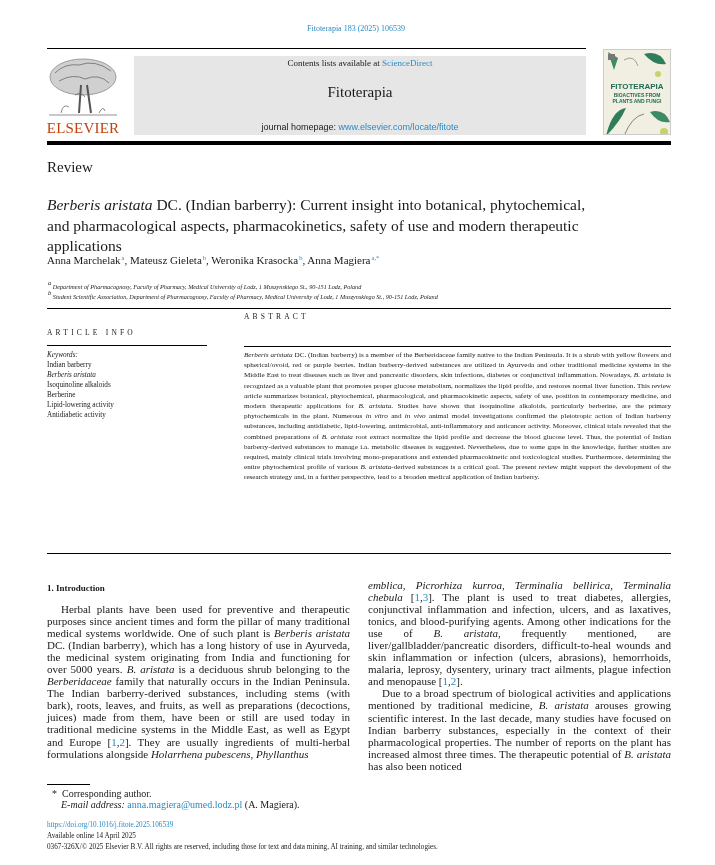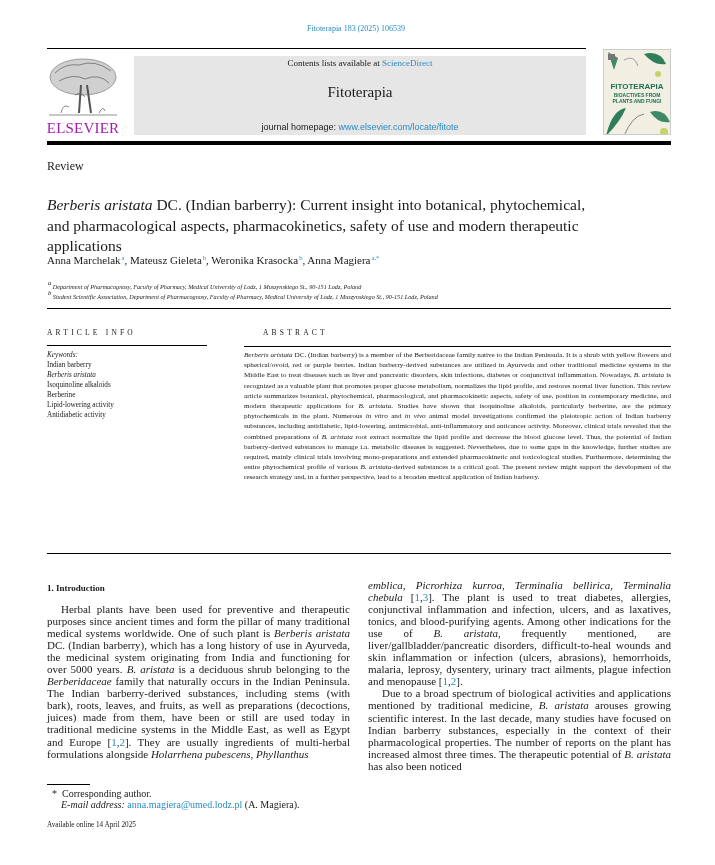--- a/index.html
+++ b/index.html
@@ -6,51 +6,51 @@
   body { width: 715px; height: 865px; position: relative; overflow: hidden;
          font-family: "Liberation Serif", "DejaVu Serif", serif; color: #1a1a1a; }
   a, .link { color: #2a8bc4; text-decoration: none; }
   .abs { position: absolute; }
 
   
   #journal-ref { left: 0; width: 712px; top: 24px; text-align: center; font-size: 8px; color: #2a8bc4; }
   #top-rule { left: 47px; width: 539px; top: 48px; height: 1px; background: #000; }
   #elsevier-logo { left: 45px; top: 55px; width: 76px; height: 82px; }
   #elsevier-word { position: absolute; left: 0; bottom: 0; width: 76px; text-align: center;
-                   font-size: 15px; color: #a21caf; letter-spacing: 0.2px; font-family: "Liberation Serif", serif; }
+                   font-size: 15px; color: #c2410c; letter-spacing: 0.2px; font-family: "Liberation Serif", serif; }
   #masthead { left: 134px; top: 56px; width: 452px; height: 79px; background: #e6e6e6; }
   #contents-line { position: absolute; top: 2px; left: 0; width: 100%; text-align: center; font-size: 9px; }
   #journal-name { position: absolute; top: 28px; left: 0; width: 100%; text-align: center; font-size: 15px; }
   #homepage-line { position: absolute; top: 66px; left: 0; width: 100%; text-align: center; font-size: 9px;
                    font-family: "Liberation Sans", "DejaVu Sans", sans-serif; }
   #cover { left: 603px; top: 49px; width: 68px; height: 86px; background: #f1efe2; overflow: hidden;
            border: 1px solid #ccc; box-sizing: border-box; }
   #cover-title { position: absolute; top: 32px; left: 0; width: 100%; text-align: center;
                  font-family: "Liberation Sans", "DejaVu Sans", sans-serif; font-weight: bold; font-size: 8px;
                  color: #1f6e54; line-height: 9px; }
   #cover-sub { position: absolute; top: 42px; left: 0; width: 100%; text-align: center;
                font-family: "Liberation Sans", "DejaVu Sans", sans-serif; font-weight: bold; font-size: 5px;
                color: #1f6e54; line-height: 6px; }
   #thick-rule { left: 47px; width: 624px; top: 141px; height: 4px; background: #000; }
 
   
-  #article-type { left: 47px; top: 159px; font-size: 12px; font-family: Liberation Serif, serif; }
+  #article-type { left: 47px; top: 159px; font-size: 15px; font-family: Liberation Serif, serif; }
   #article-title { left: 47px; top: 195px; width: 560px; font-size: 15.5px; line-height: 20.5px; }
   #authors { left: 47px; top: 254px; font-size: 11px; }
   sup { font-size: 6.5px; color: #2a8bc4; vertical-align: 4px; margin-left: 1px; }
   .affil { left: 47px; font-size: 6.2px; font-style: italic; }
   .affil sup { color: #1a1a1a; }
   #rule-a { left: 47px; width: 624px; top: 308px; height: 1px; background: #000; }
 
   
   .sect-head { font-size: 7.5px; letter-spacing: 3.2px; }
   #info-head { left: 47px; top: 328px; }
   #info-rule { left: 47px; width: 160px; top: 345px; height: 1px; background: #000; }
   #keywords { left: 47px; top: 350px; font-size: 7.2px; line-height: 10px; }
-  #abstract-head { left: 244px; top: 328px; margin-left: 19px; }
+  #abstract-head { left: 244px; top: 312px; }
   #abstract-rule { left: 244px; width: 427px; top: 346px; height: 1px; background: #000; }
   #abstract { left: 244px; top: 350px; width: 427px; font-size: 7.15px; line-height: 10.2px; text-align: justify; }
   #rule-b { left: 47px; width: 624px; top: 553px; height: 1px; background: #000; }
 
   
   #intro-head { left: 47px; top: 583px; font-size: 9px; font-weight: bold; }
   .col { font-size: 11px; line-height: 12.05px; text-align: justify; width: 303px; }
   #col-left { left: 47px; top: 603px; }
   #col-right { left: 368px; top: 579px; }
   .indent { text-indent: 14px; display: block; }
@@ -166,14 +166,16 @@
     <span>*</span>&nbsp;
     <span>Corresponding author.</span>
   </div>
   <div class="fn-line" style="padding-left:14px">
     <i>E-mail address:</i>
     <a>anna.magiera@umed.lodz.pl</a><span> (A. Magiera).</span>
   </div>
 </div>
 
 <div class="abs" id="meta">
+  <div><a>https://doi.org/10.1016/j.fitote.2025.106539</a></div>
   <div>Available online 14 April 2025</div>
+  <div>0367-326X/© 2025 Elsevier B.V. All rights are reserved, including those for text and data mining, AI training, and similar technologies.</div>
 </div>
 
 </body></html>

